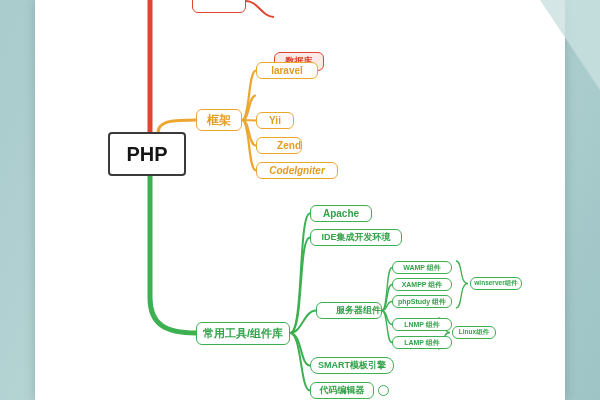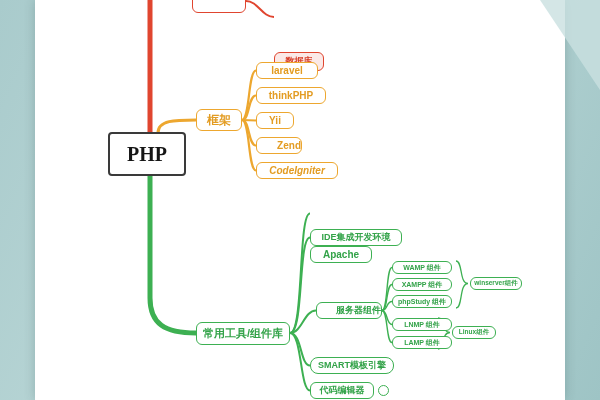--- a/index.html
+++ b/index.html
@@ -17,21 +17,21 @@
     position:absolute;left:35px;top:0;width:530px;height:400px;
     background:#ffffff;box-shadow:0 0 10px rgba(40,70,70,.25);
   }
   svg.lines{position:absolute;left:0;top:0;z-index:1;}
   .node{
     position:absolute;z-index:2;background:#fff;
     border:1.5px solid;border-radius:6px;
     display:flex;align-items:center;justify-content:center;
     font-weight:bold;white-space:nowrap;box-sizing:border-box;
   }
-  .n-root{border-color:#3a3a3a;border-width:2px;color:#151515;font-size:20px;border-radius:4px;font-family:Liberation Serif, serif;}
+  .n-root{border-color:#3a3a3a;border-width:2px;color:#151515;font-size:20px;border-radius:4px;}
   .n-red{border-color:#e0452f;color:#d8412c;}
   .n-red-fill{background:#fbe9e7;}
   .n-yellow{border-color:#eda72f;color:#e39c22;}
   .n-green{border-color:#3db052;color:#33a349;}
   .badge{
     position:absolute;z-index:2;width:11px;height:11px;border-radius:50%;
     border:1.2px solid #3db052;background:#fff;box-sizing:border-box;
   }
 </style>
 </head>
@@ -78,37 +78,34 @@
   <div class="node n-red n-red-fill" style="left:274px;top:8px;width:50px;height:19px;font-size:9px;margin-top:44px;">
     <span>数据库</span>
   </div>
 
   <div class="node n-yellow" style="left:196px;top:109px;width:46px;height:22px;font-size:12px;">
     <span>框架</span>
   </div>
   <div class="node n-yellow" style="left:256px;top:62px;width:62px;height:17px;font-size:10px;">
     <span>laravel</span>
   </div>
-  <div class="node n-yellow" style="left:256px;top:87px;width:70px;height:17px;font-size:10px;">
-    <span>thinkPHP</span>
-  </div>
   <div class="node n-yellow" style="left:256px;top:112px;width:38px;height:17px;font-size:10px;">
     <span>Yii</span>
   </div>
   <div class="node n-yellow" style="left:256px;top:137px;width:46px;height:17px;font-size:10px;justify-content:flex-end;">
     <span>Zend</span>
   </div>
   <div class="node n-yellow" style="left:256px;top:162px;width:82px;height:17px;font-size:10px;font-style:italic;">
     <span>CodeIgniter</span>
   </div>
 
   <div class="node n-green" style="left:196px;top:322px;width:94px;height:23px;font-size:11px;">
     <span>常用工具/组件库</span>
   </div>
-  <div class="node n-green" style="left:310px;top:205px;width:62px;height:17px;font-size:10px;margin-top:41px;">
+  <div class="node n-green" style="left:310px;top:205px;width:62px;height:17px;font-size:10px;">
     <span>Apache</span>
   </div>
   <div class="node n-green" style="left:310px;top:229px;width:92px;height:17px;font-size:9px;">
     <span>IDE集成开发环境</span>
   </div>
   <div class="node n-green" style="left:316px;top:302px;width:66px;height:17px;font-size:9px;justify-content:flex-end;">
     <span>服务器组件</span>
   </div>
   <div class="node n-green" style="left:310px;top:357px;width:84px;height:17px;font-size:9px;border-radius:8px;">
     <span>SMART模板引擎</span>

